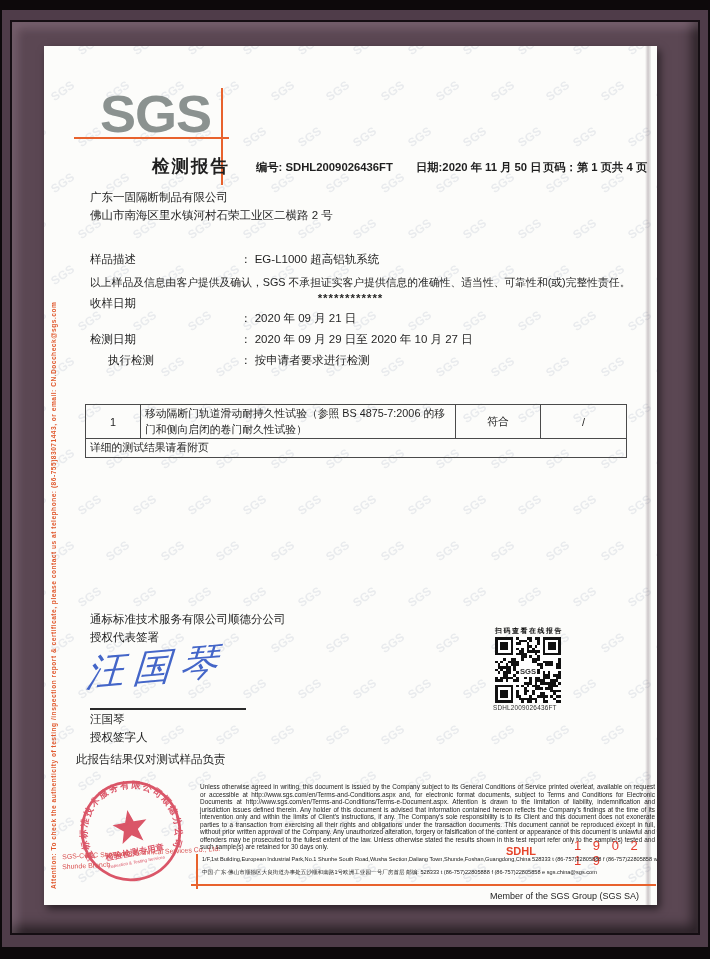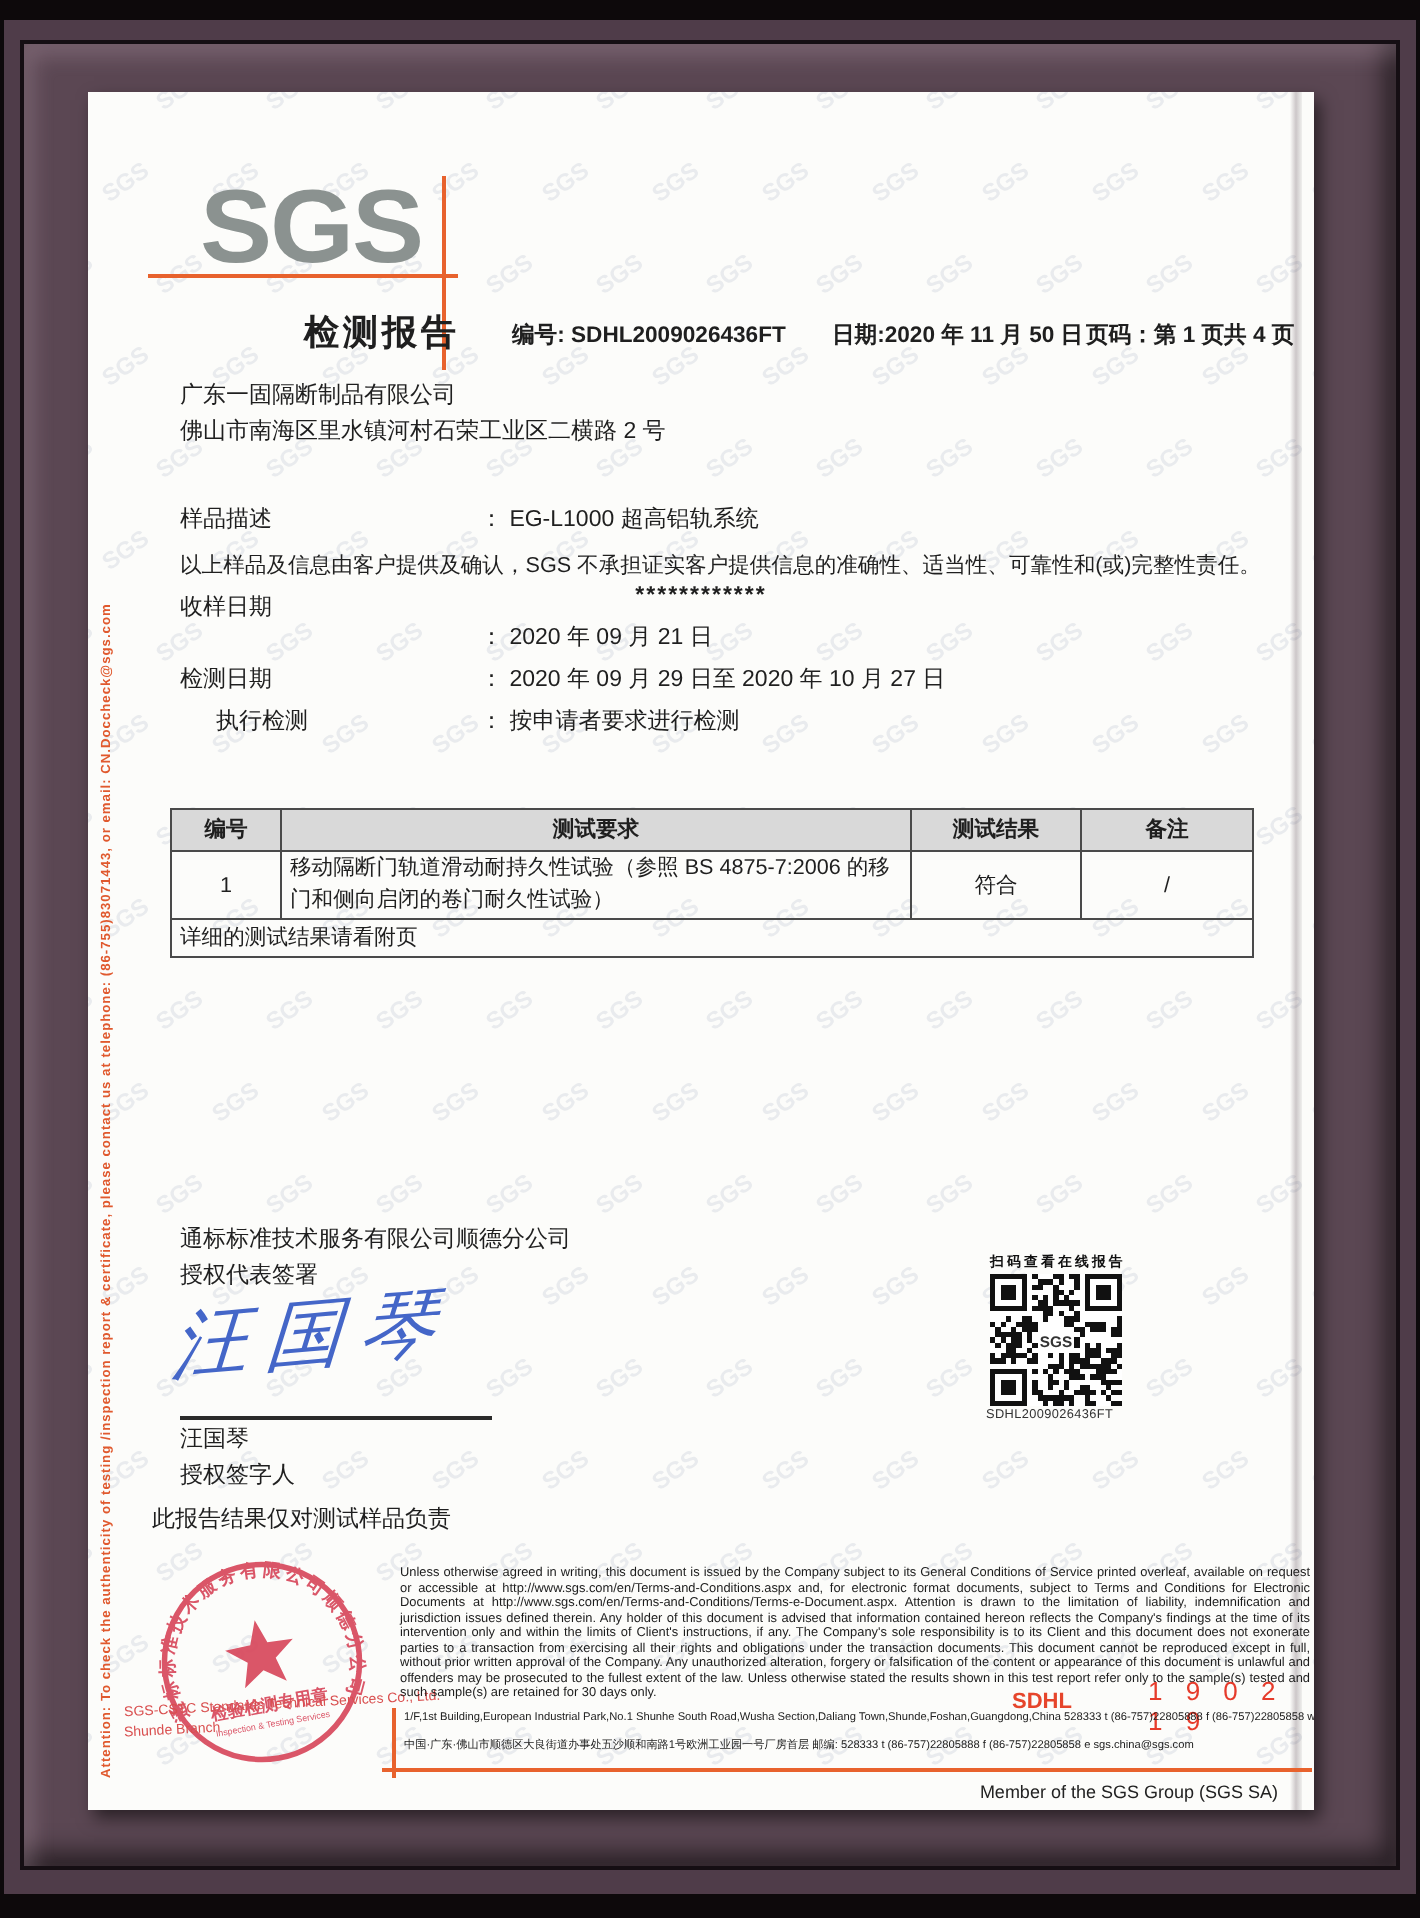--- a/index.html
+++ b/index.html
@@ -337,26 +337,20 @@
   <div class="abs t" style="left:196px;top:307px;">： 按申请者要求进行检测</div>
 
   <table class="results">
     <colgroup>
         <col style="width:55px">
         <col style="width:315px">
         <col style="width:85px">
         <col style="width:86px">
       </colgroup>
     <tbody>
-        <tr>
-      <th class="ctr">编号</th>
-      <th class="ctr">测试要求</th>
-      <th class="ctr">测试结果</th>
-      <th class="ctr">备注</th>
-    </tr>
     <tr>
       <td class="ctr">1</td>
       <td style="white-space:normal;line-height:1.45;">移动隔断门轨道滑动耐持久性试验（参照 BS 4875-7:2006 的移门和侧向启闭的卷门耐久性试验）</td>
       <td class="ctr">符合</td>
       <td class="ctr">/</td>
     </tr>
     <tr>
       <td colspan="4" style="height:16px;">详细的测试结果请看附页</td>
     </tr>
   </tbody>

